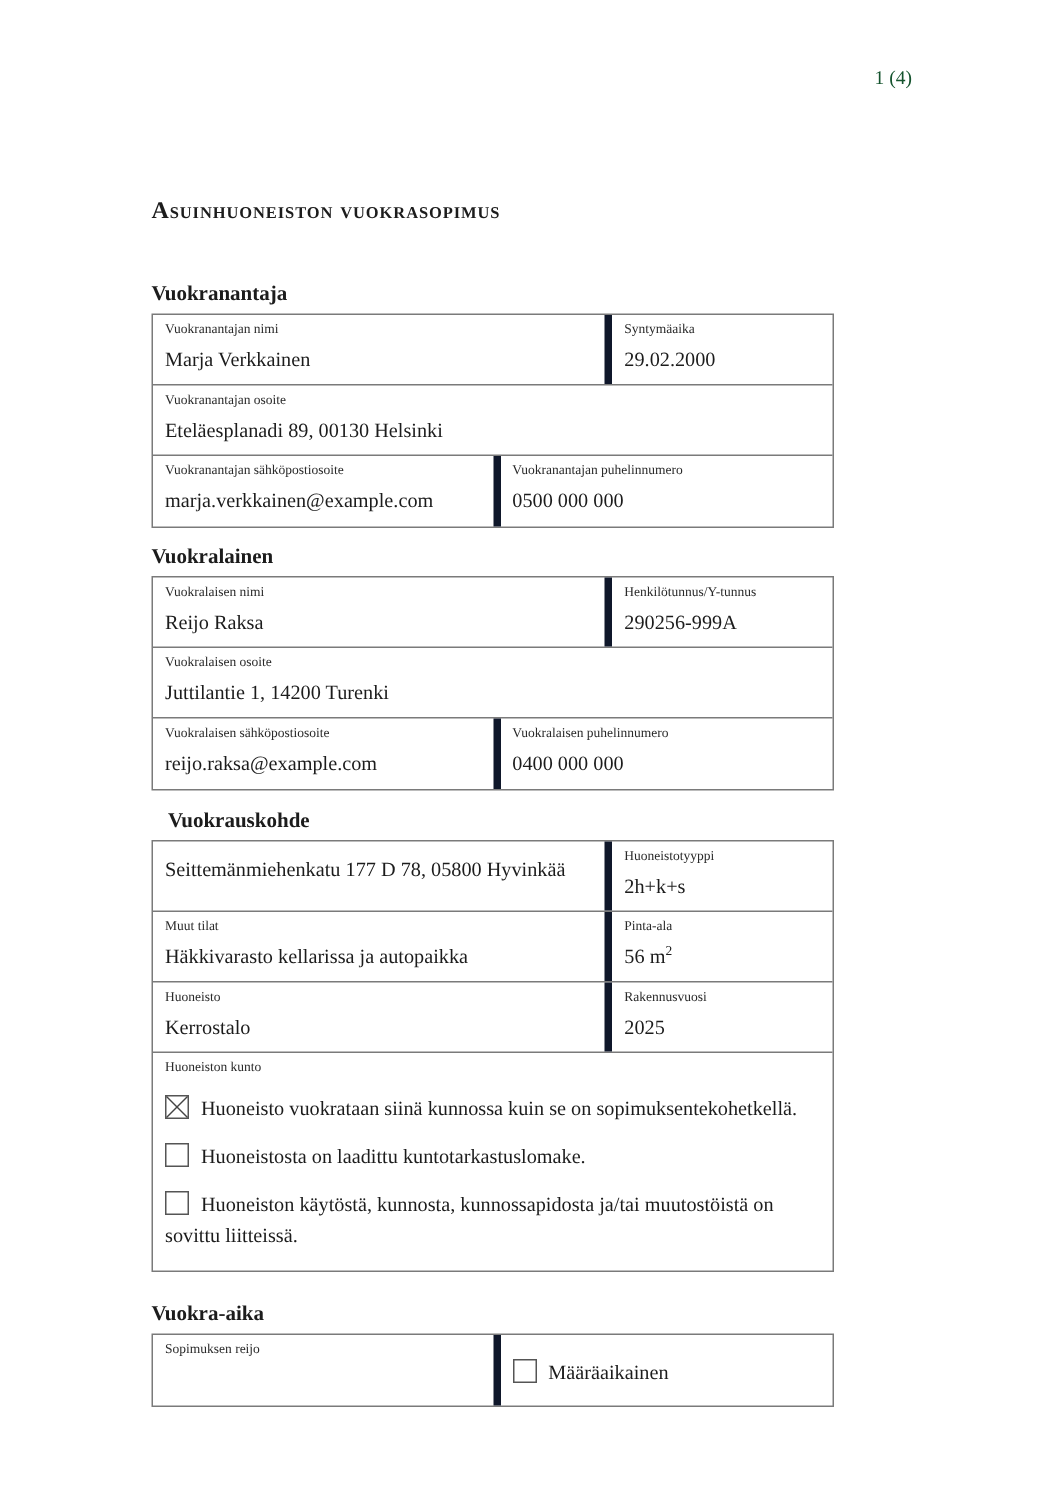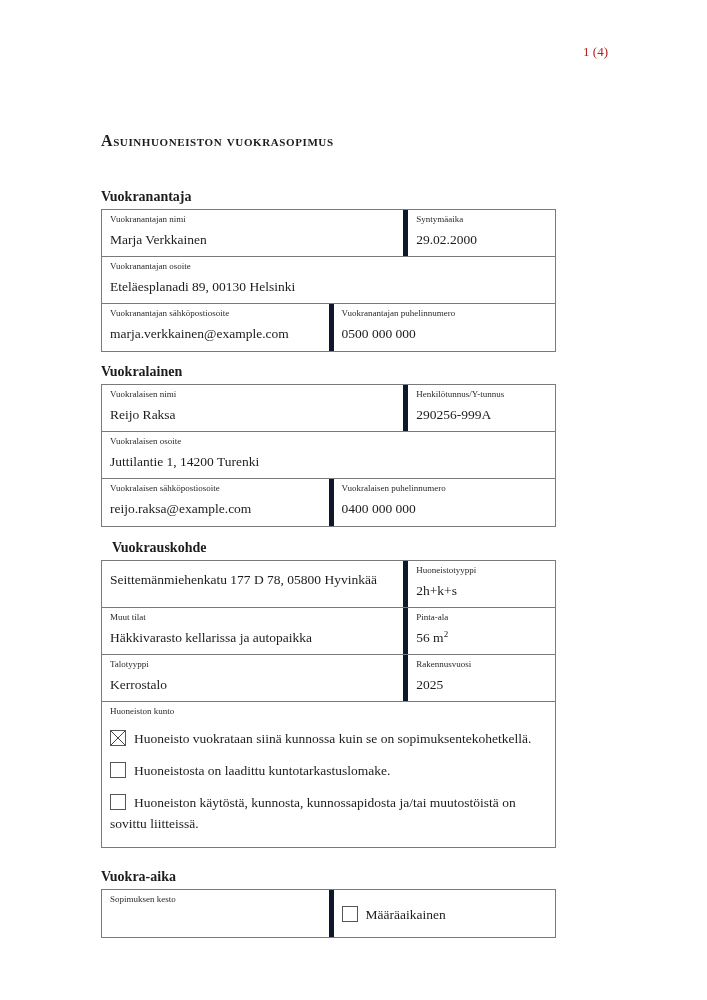--- a/index.html
+++ b/index.html
@@ -12,21 +12,21 @@
     background: #ffffff;
     font-family: "Liberation Serif", "DejaVu Serif", serif;
     color: #1c1c1c;
     overflow: hidden;
   }
   .pagenum {
     position: absolute;
     top: 44px;
     right: 99px;
     font-size: 13px;
-    color: #b91c1c;
+    color: #14532d;
   }
   .content {
     padding: 0 99px 0 101px; 
   }
   .doc-title {
     margin-top: 131px;
     font-size: 16px;
     font-weight: bold;
     font-variant: small-caps;
     letter-spacing: 0.6px;
@@ -191,21 +191,21 @@
           <span class="field-label">Muut tilat</span>
           <span class="field-value">Häkkivarasto kellarissa ja autopaikka</span>
         </div>
         <div class="cell w-side">
           <span class="field-label">Pinta-ala</span>
           <span class="field-value"><span>56 m</span><sup>2</sup></span>
         </div>
       </div>
       <div class="trow">
         <div class="cell w-main">
-          <span class="field-label">Talotyyppi</span>
+          <span class="field-label">Huoneisto</span>
           <span class="field-value">Kerrostalo</span>
         </div>
         <div class="cell w-side">
           <span class="field-label">Rakennusvuosi</span>
           <span class="field-value">2025</span>
         </div>
       </div>
       <div class="trow">
         <div class="cell kunto-cell">
           <span class="field-label">Huoneiston kunto</span>
@@ -231,21 +231,21 @@
                 </svg></span><span>Huoneiston käytöstä, kunnosta, kunnossapidosta ja/tai muutostöistä on sovittu liitteissä.</span>
           </span>
         </div>
       </div>
     </div>
 
     <div class="section-heading mt4">Vuokra-aika</div>
     <div class="tbl">
       <div class="trow">
         <div class="cell w-half">
-          <span class="field-label">Sopimuksen kesto</span>
+          <span class="field-label">Sopimuksen reijo</span>
         </div>
         <div class="cell w-half">
           <span class="option option-offset">
             <span class="checkbox"><svg viewBox="0 0 16 16">
                   <rect x="0.5" y="0.5" width="15" height="15"></rect>
                   <line x1="1" y1="1" x2="15" y2="15"></line>
                   <line x1="15" y1="1" x2="1" y2="15"></line>
                 </svg></span><span>Määräaikainen</span>
           </span>
         </div>

